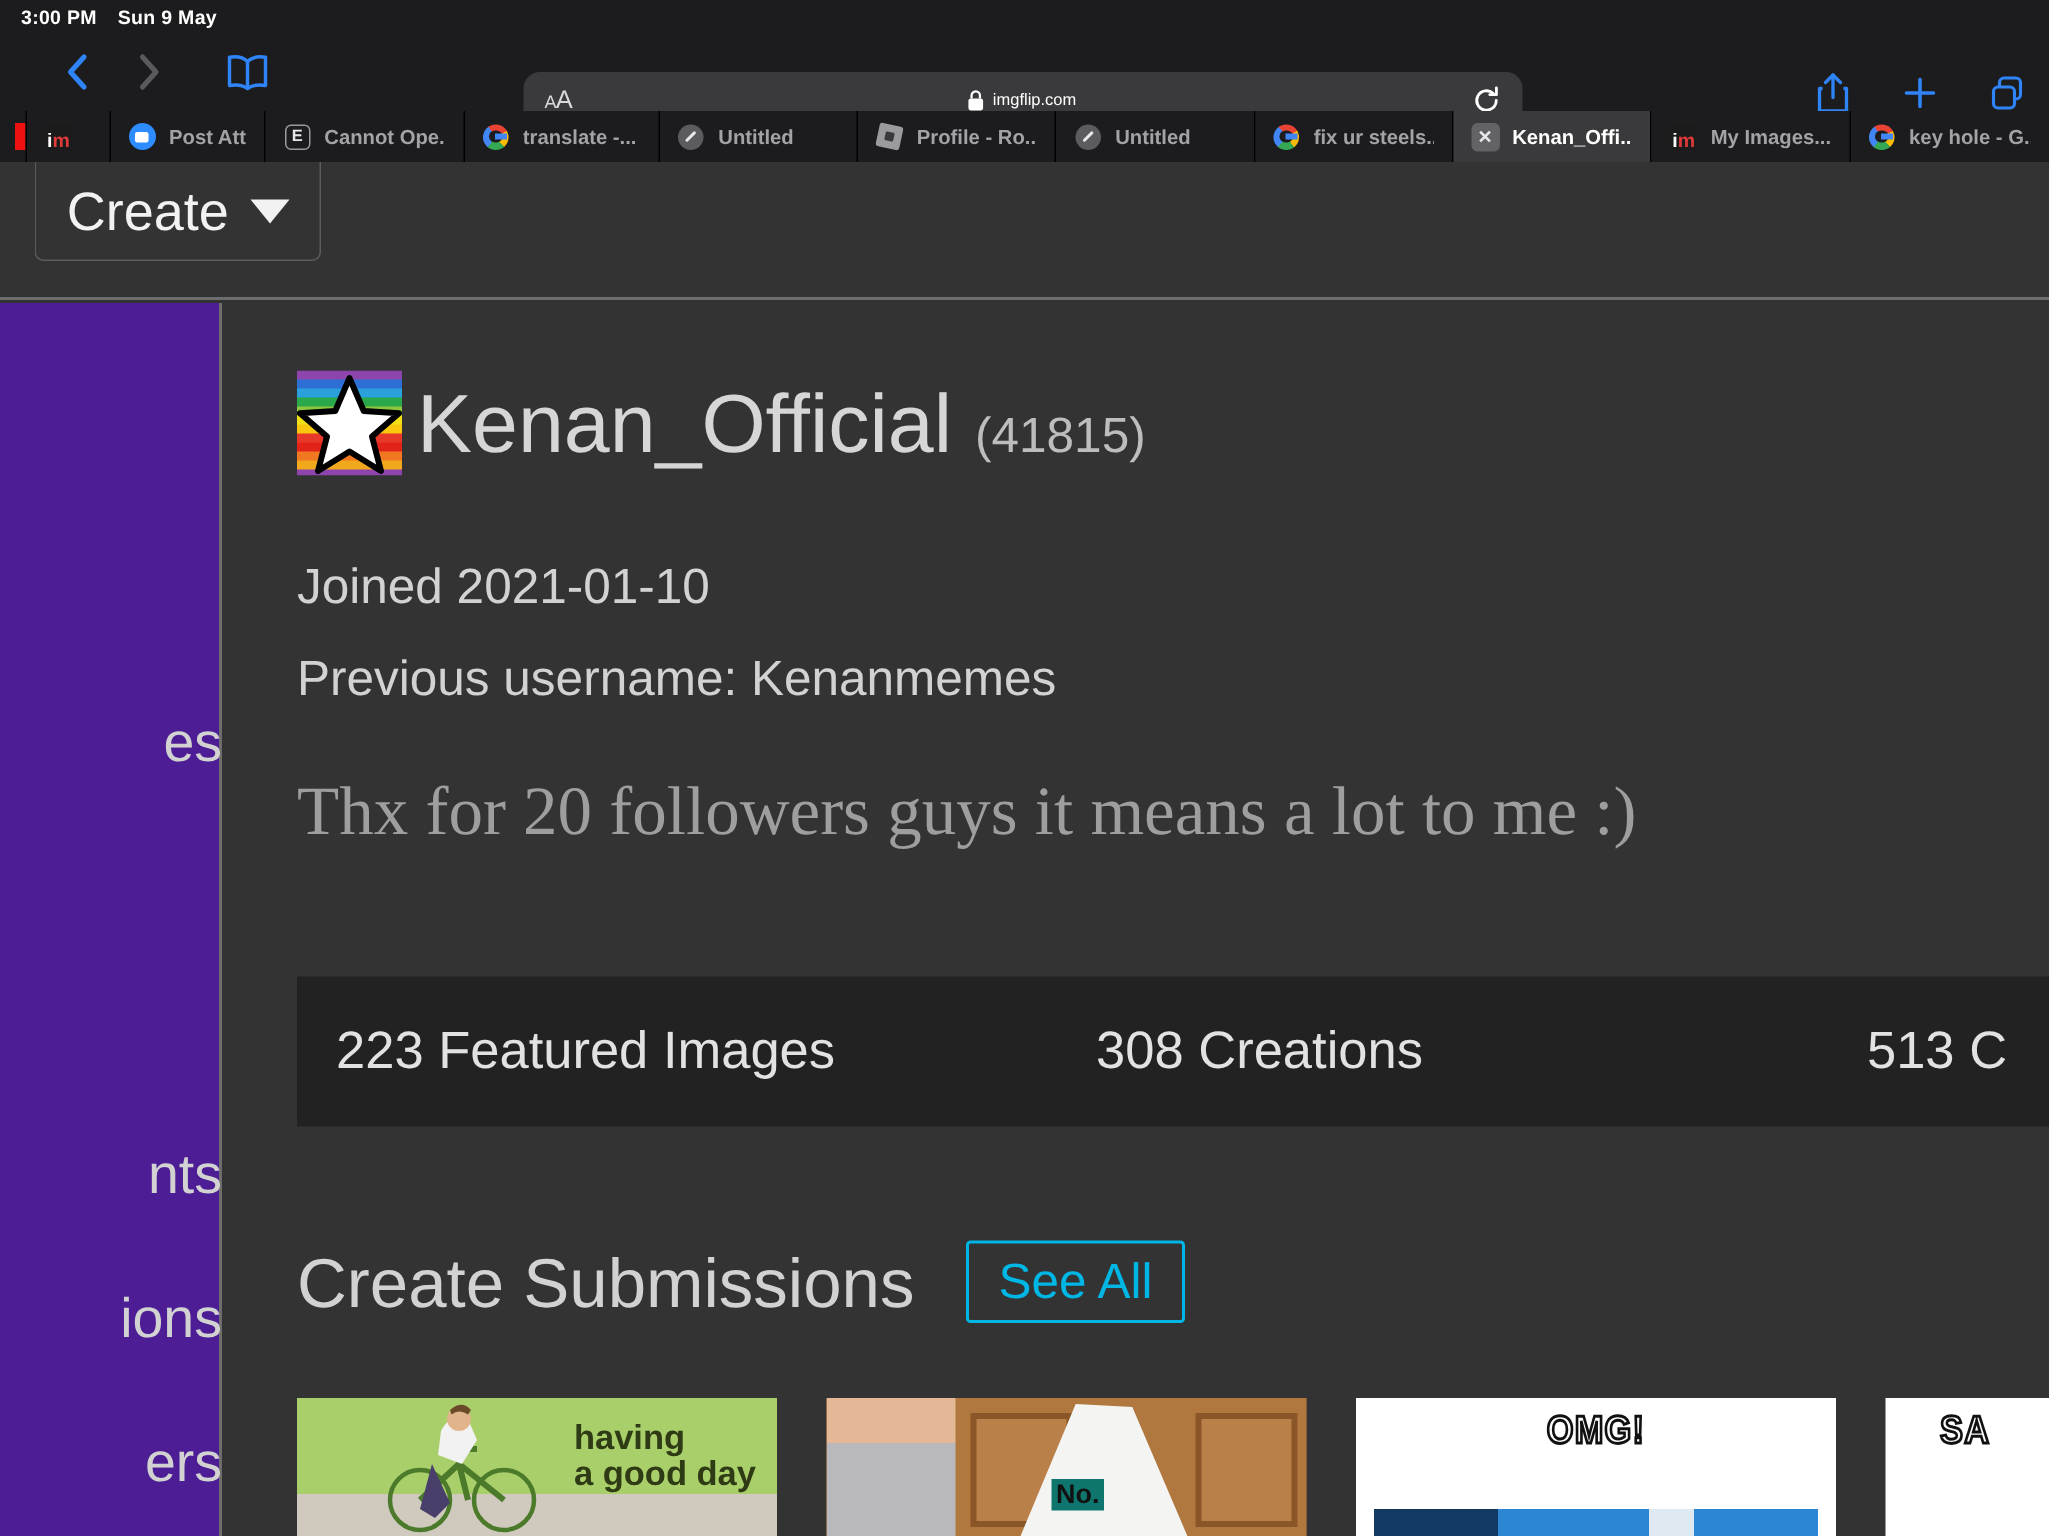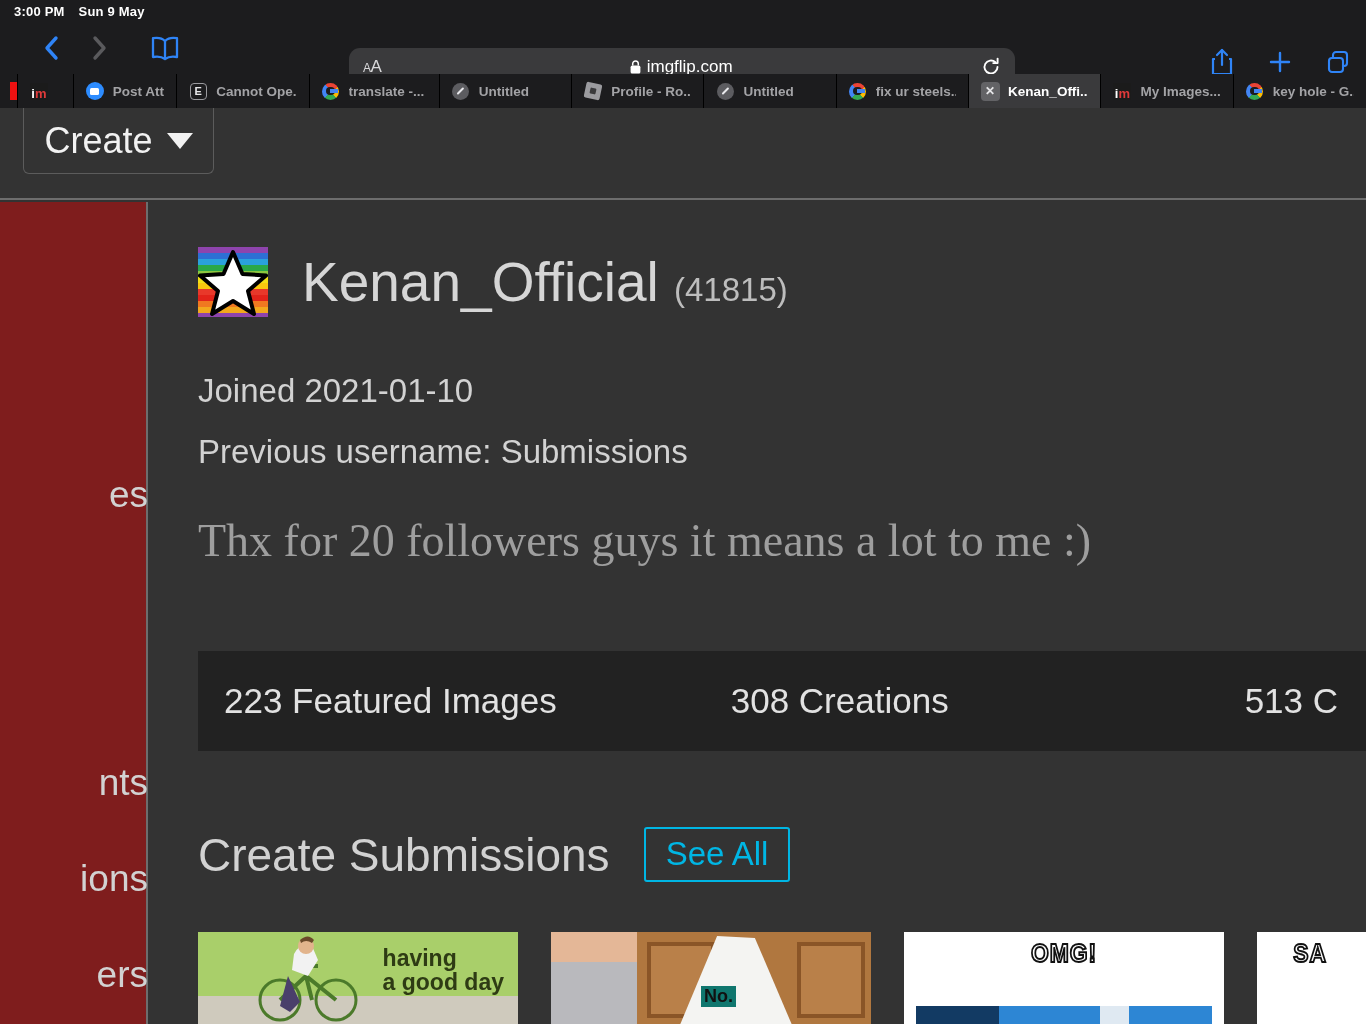--- a/index.html
+++ b/index.html
@@ -39,21 +39,21 @@
 
   .urlbar {
     position: absolute; left: 349px; top: 26px; width: 333px;
     width: 666px; height: 38px; background: #3a3a3c; border-radius: 11px;
     display: flex; align-items: center; padding: 0 14px;
   }
   .aa { color: #d9d9db; font-size: 17px; letter-spacing: -.5px; }
   .aa .small { font-size: 12px; }
   .url-center {
     flex: 1; display: flex; align-items: center; justify-content: center; gap: 6px;
-    color: #fff; font-size: 17px;
+    color: #fff; font-size: 11px;
   }
   .lock { width: 11px; height: 14px; }
   .reload { width: 20px; height: 20px; }
 
   .tb-right { position: absolute; right: 16px; top: 26px; display: flex; align-items: center; gap: 34px; }
   .ico-blue { width: 24px; height: 28px; }
 
   
   .tabstrip {
     position: absolute; top: 74px; left: 0; width: 1366px; height: 34px;
@@ -104,32 +104,32 @@
     display: flex; align-items: center; justify-content: center; gap: 14px;
     color: #f2f2f2; font-size: 36px; background: #333333;
   }
   .caret { width: 0; height: 0; border-left: 13px solid transparent; border-right: 13px solid transparent; border-top: 16px solid #f2f2f2; }
   .shuffle-ico { position: absolute; left: 250px; top: 113px; width: 66px; height: 44px; }
   .search-ico { position: absolute; left: 352px; top: 104px; width: 62px; height: 62px; }
 
   
   .sidebar {
     position: absolute; top: 202px; left: 0; width: 148px; height: 822px;
-    background: #7f1d1d; border-right: 2px solid #6d6d6d;
+    background: #4c1d95; border-right: 2px solid #6d6d6d;
   }
   .side-item {
     position: absolute; left: -88px; width: 236px;
     color: #d2d2d2; font-size: 37px; white-space: nowrap;
     text-align: right;
   }
 
   
   .main { position: absolute; top: 202px; left: 150px; width: 1216px; height: 822px; background: #333333; overflow: hidden; }
 
-  .profile-row { position: absolute; left: 48px; top: 45px; display: flex; align-items: center; gap: 34px; text-align: right; }
+  .profile-row { position: absolute; left: 48px; top: 45px; display: flex; align-items: center; gap: 10px; text-align: right; }
   .avatar { width: 70px; height: 70px; position: relative; }
   .uname { color: #d6d6d6; font-size: 55px; line-height: 1; font-weight: normal; }
   .uname .pts { font-size: 33px; color: #bdbdbd; }
 
   .meta { position: absolute; left: 48px; color: #d2d2d2; font-size: 33px; }
   .meta.joined { top: 170px; }
   .meta.prev { top: 231px; }
 
   .bio {
     position: absolute; left: 48px; top: 312px; width: 1120px;
@@ -383,21 +383,21 @@
           <path d="M35 5 L44.5 27 L68 28.5 L50 44 L56 67 L35 54 L14 67 L20 44 L2 28.5 L25.5 27 Z" fill="#ffffff" stroke="#000000" stroke-width="4" stroke-linejoin="round"></path>
         </svg>
       </div>
       <div class="uname">
         <span>Kenan_Official</span>
         <span class="pts">(41815)</span>
       </div>
     </div>
 
     <div class="meta joined">Joined 2021-01-10</div>
-    <div class="meta prev">Previous username: Submissions</div>
+    <div class="meta prev">Previous username: Kenanmemes</div>
     <div class="bio">Thx for 20 followers guys it means a lot to me :)</div>
 
     <div class="statsbar">
       <span class="stat s1">223 Featured Images</span>
       <span class="stat s2">308 Creations</span>
       <span class="stat s3">513 C</span>
     </div>
 
     <div class="latest-row">
       <span class="latest-title">Create Submissions</span>

